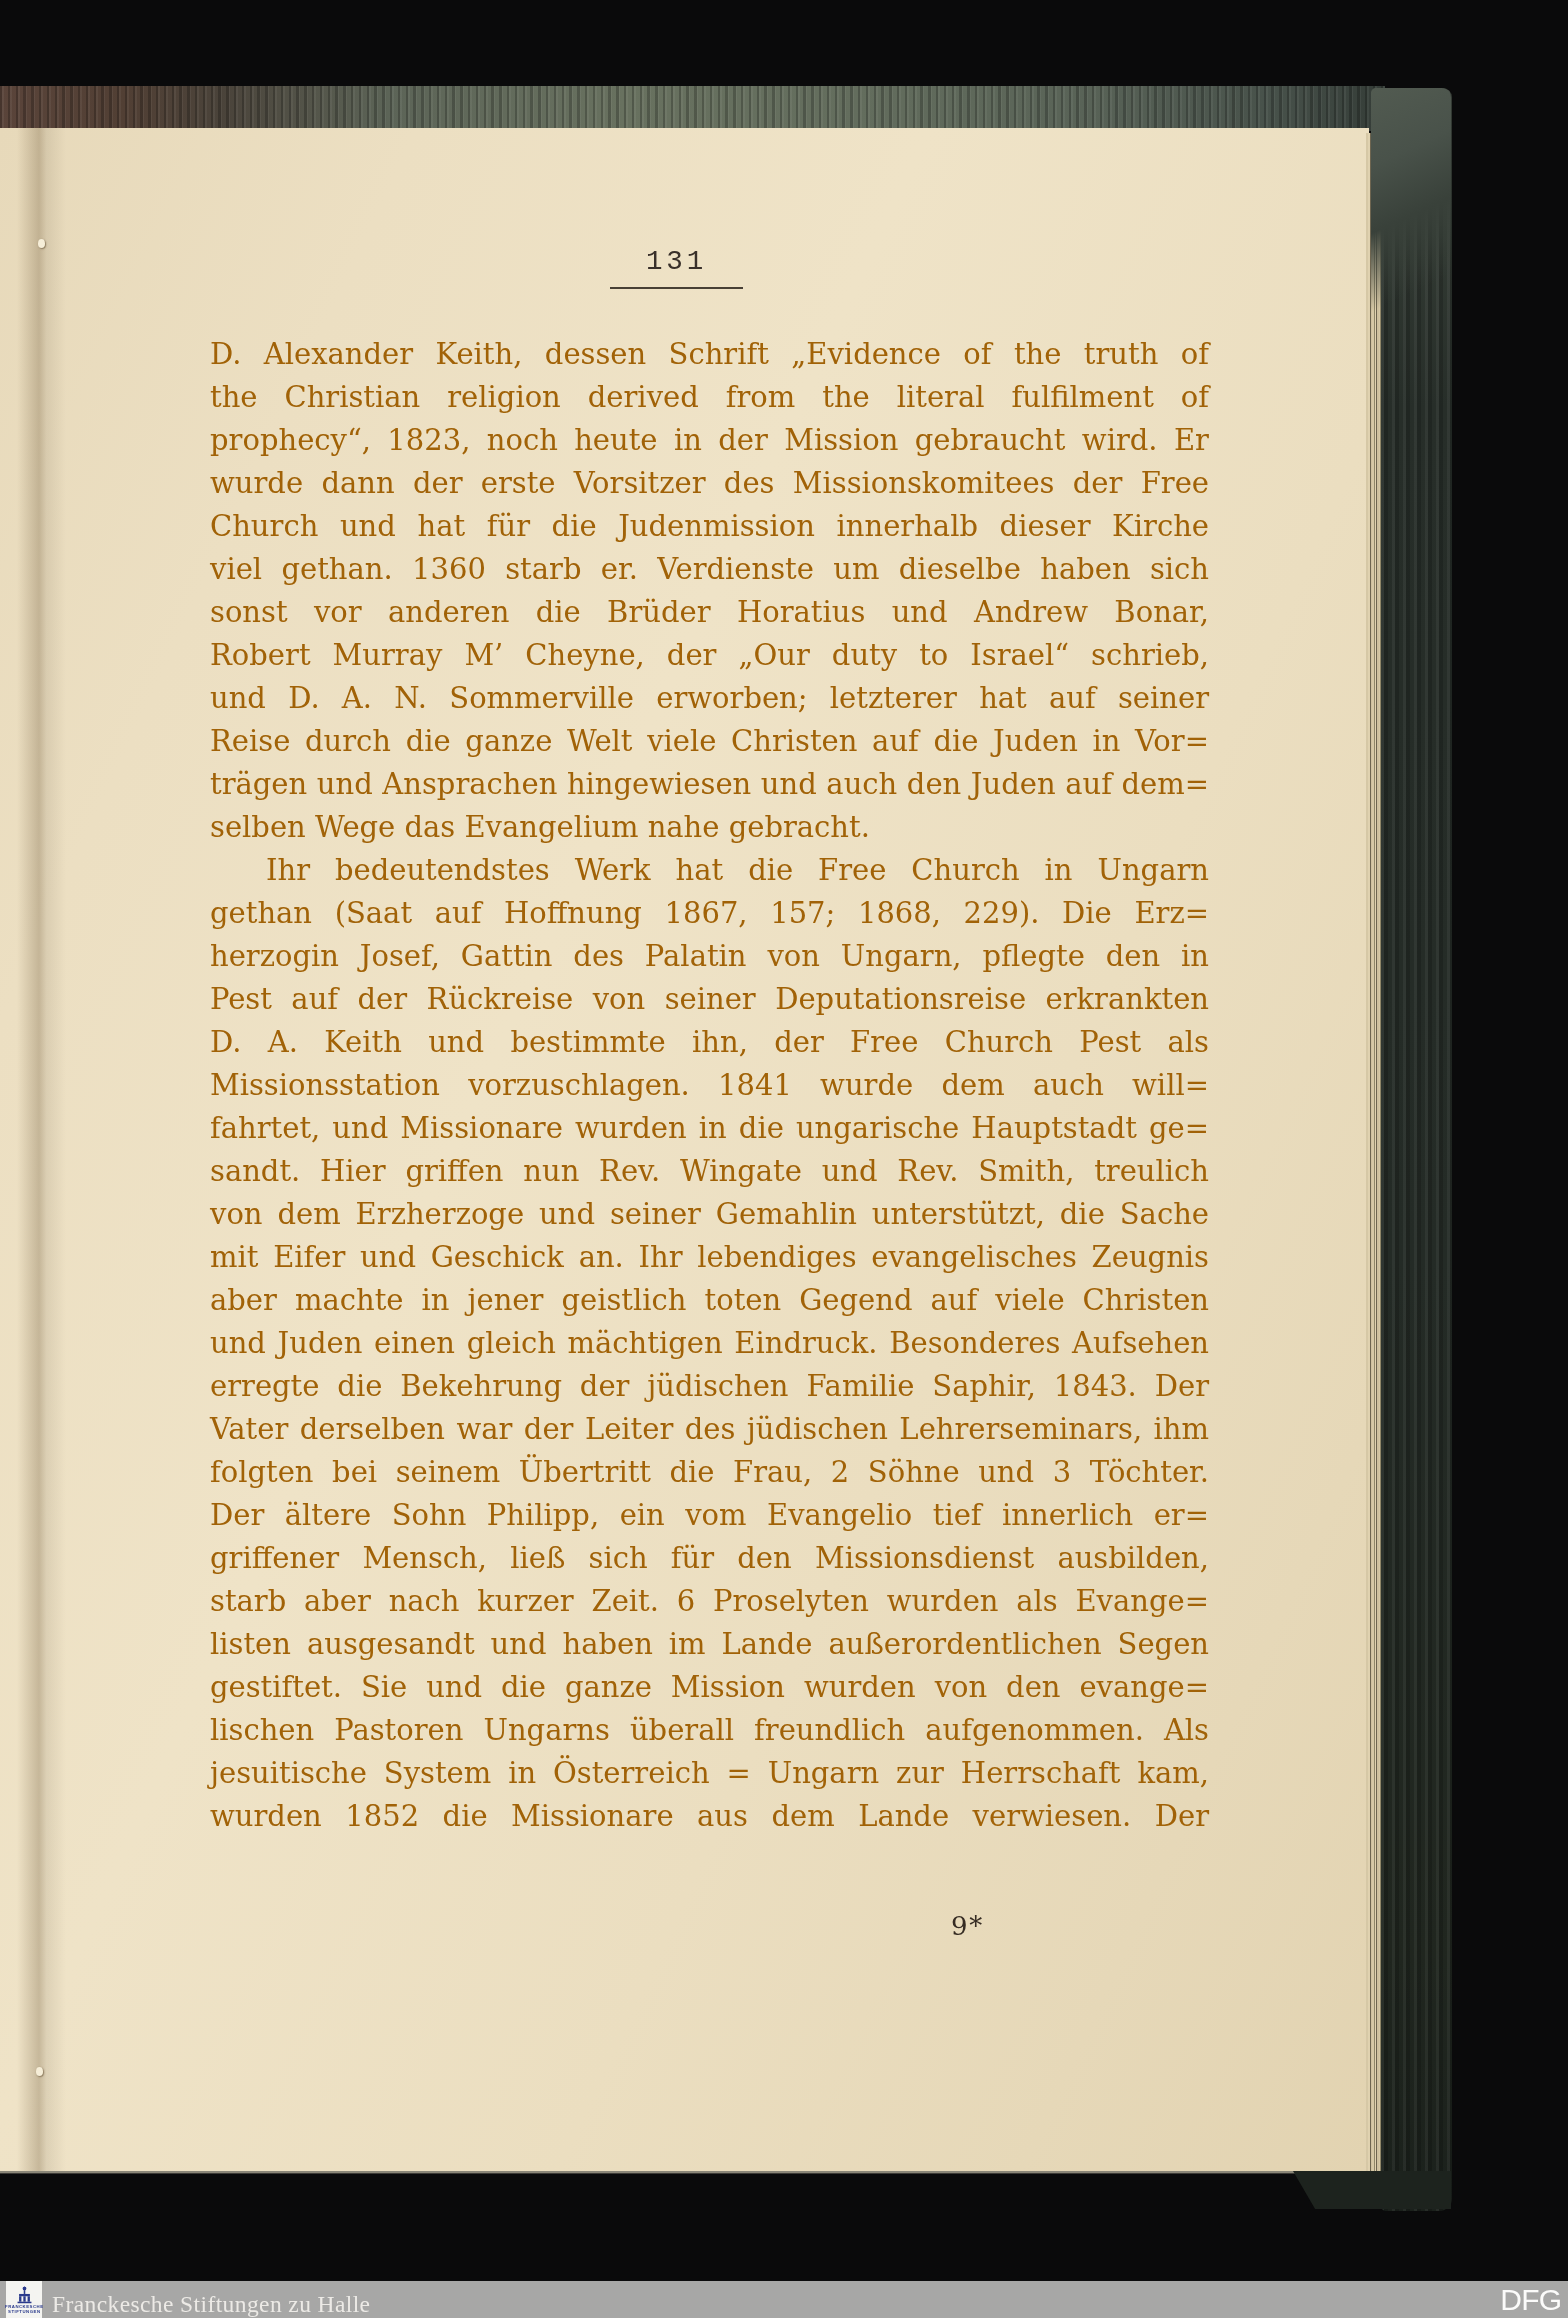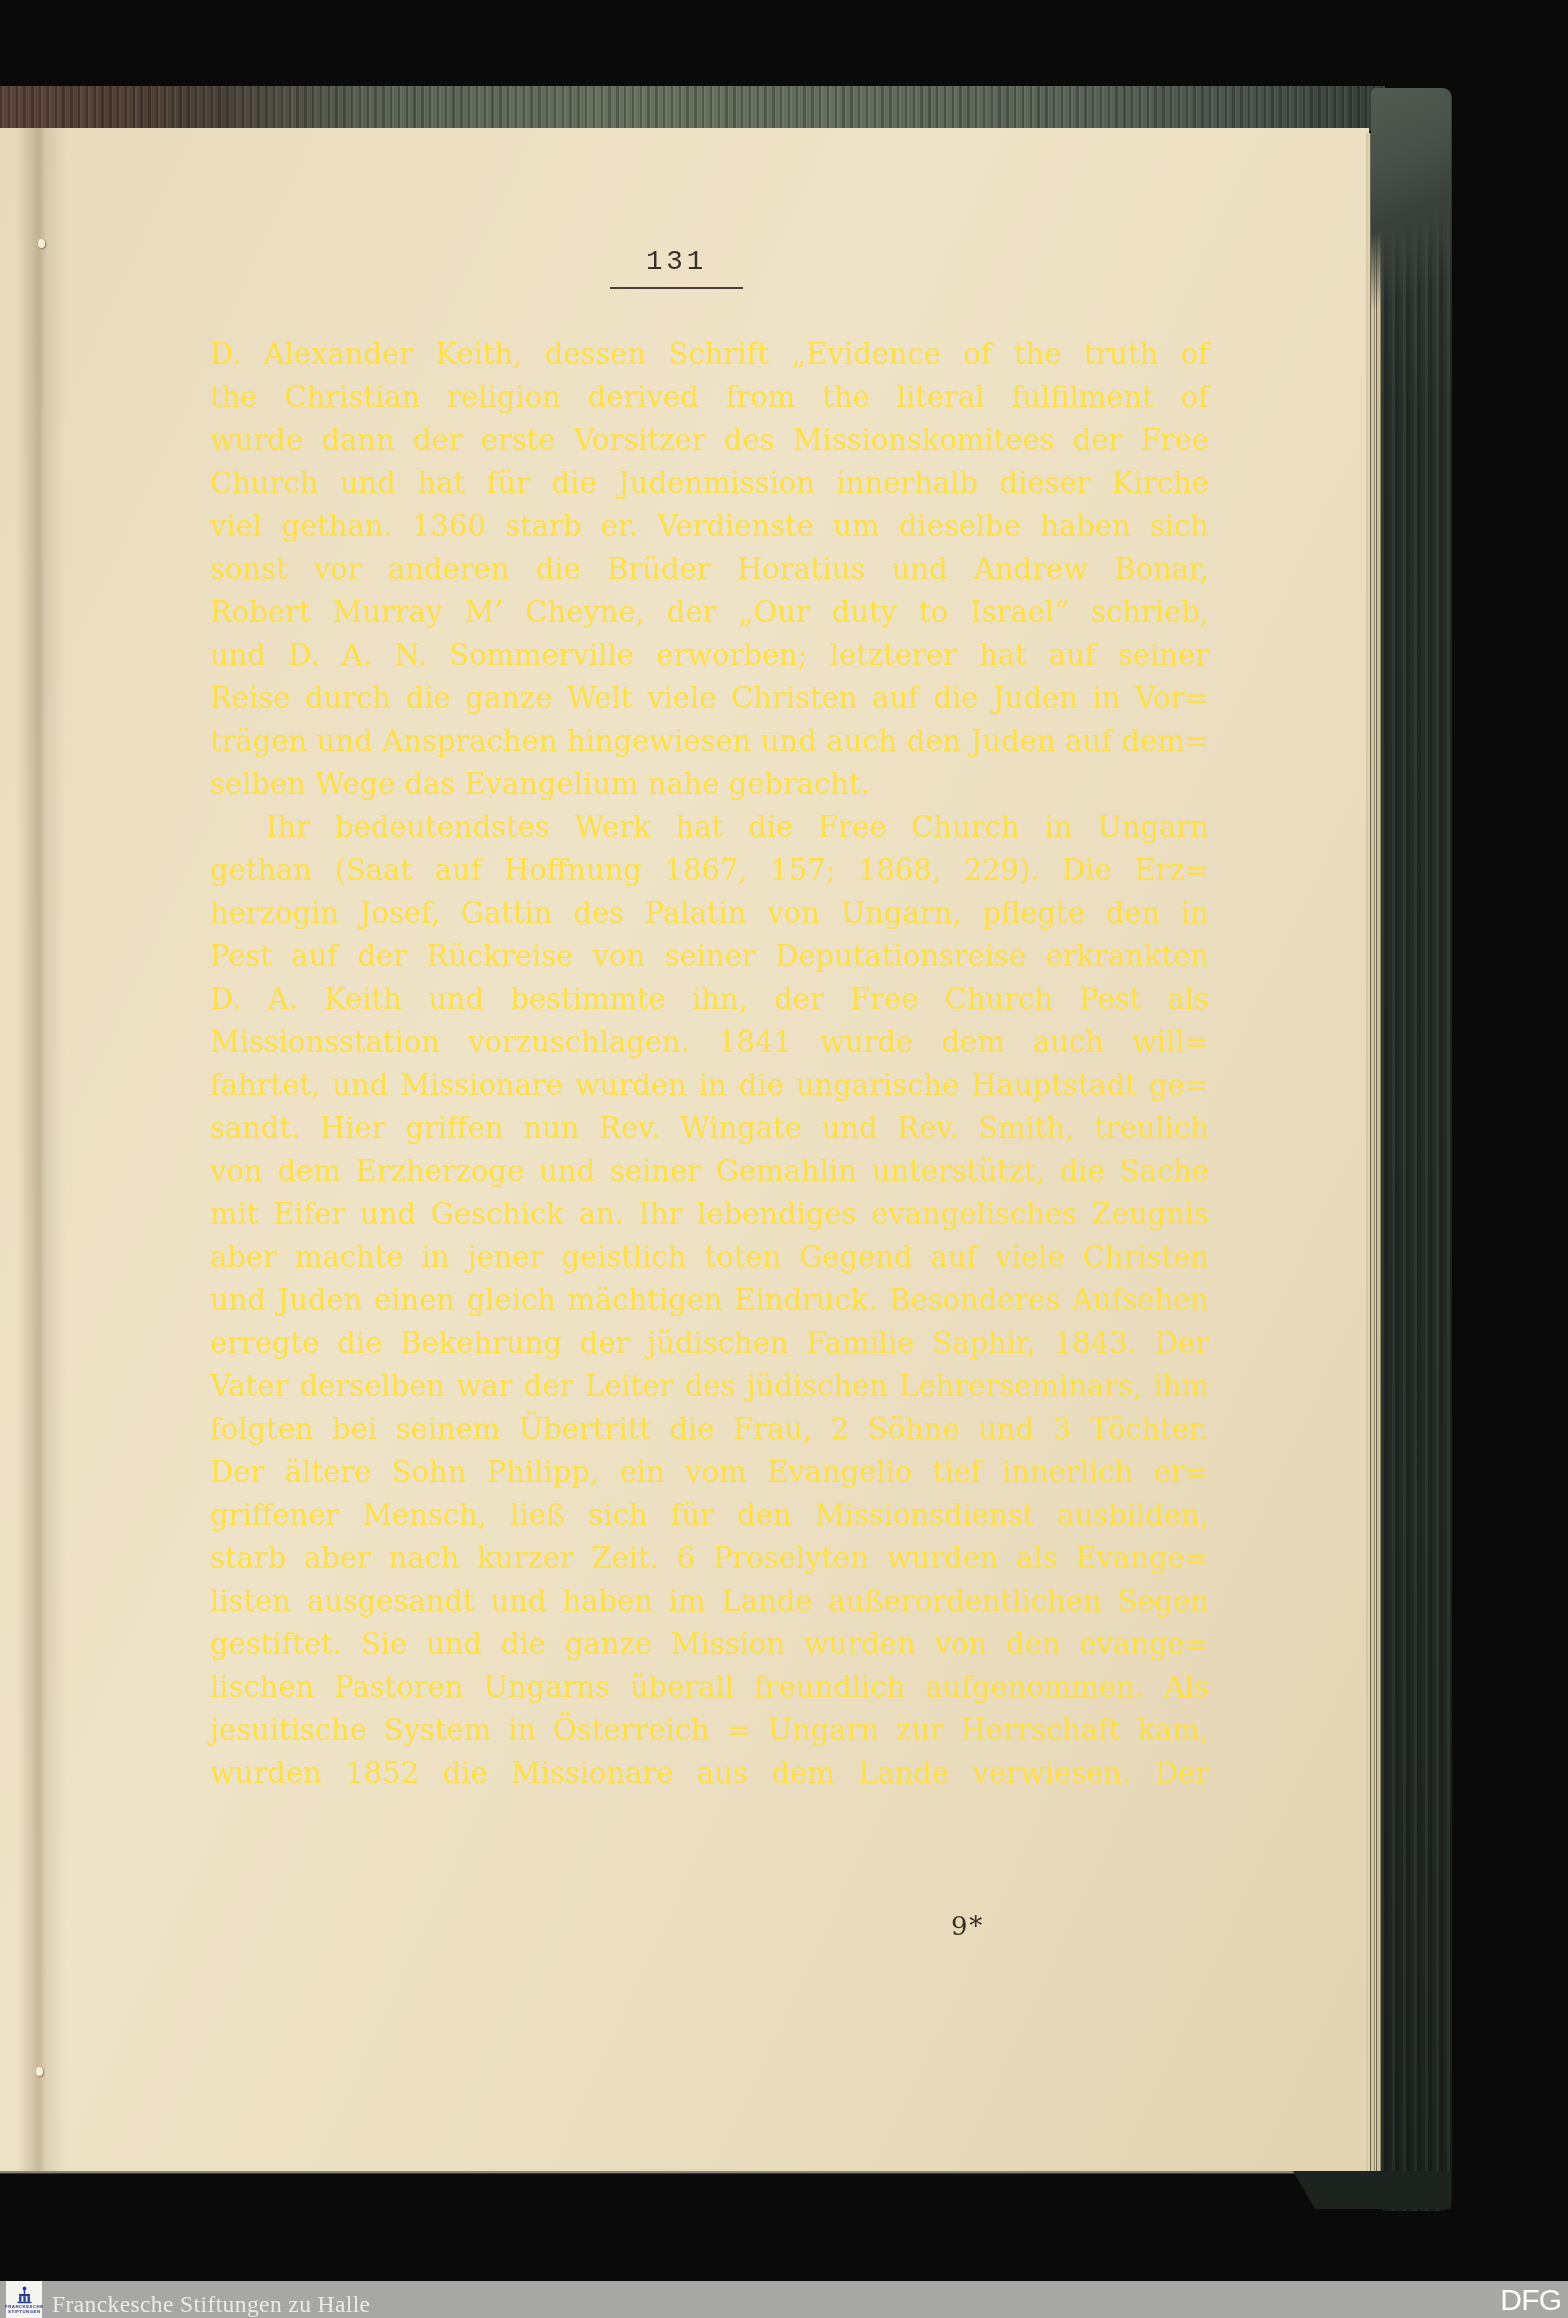--- a/index.html
+++ b/index.html
@@ -48,21 +48,21 @@
     color:#39302a;
     font-family:Liberation Mono, monospace;
   }
   .header-rule {
     position:absolute; left:610px; top:287px; width:133px; height:1.6px;
     background:#484035;
   }
 
   .text-block {
     position:absolute; left:210px; top:333px; width:999px;
-    font-size:29px; line-height:43px; color:#fde047;
+    font-size:29px; line-height:43px; color:#a16207;
   }
   .line { text-align:justify; text-align-last:justify; }
   .line.endline { text-align-last:left; }
   .line.indent { text-indent:56px; }
 
   .custos {
     position:absolute; left:951px; top:1911px;
     font-size:26px; color:#362c23; letter-spacing:1.6px;
   }
 
@@ -133,20 +133,21 @@
   <div class="sew-hole" style="left:38px; top:111px;"></div>
   <div class="sew-hole" style="left:36px; top:1939px;"></div>
 </div>
 
 <div class="page-number">131</div>
 <div class="header-rule"></div>
 
 <div class="text-block">
     <div class="line">D. Alexander Keith, dessen Schrift „Evidence of the truth of</div>
     <div class="line">the Christian religion derived from the literal fulfilment of</div>
+    <div class="line">prophecy“, 1823, noch heute in der Mission gebraucht wird. Er</div>
     <div class="line">wurde dann der erste Vorsitzer des Missionskomitees der Free</div>
     <div class="line">Church und hat für die Judenmission innerhalb dieser Kirche</div>
     <div class="line">viel gethan. 1360 starb er. Verdienste um dieselbe haben sich</div>
     <div class="line">sonst vor anderen die Brüder Horatius und Andrew Bonar,</div>
     <div class="line">Robert Murray M’ Cheyne, der „Our duty to Israel“ schrieb,</div>
     <div class="line">und D. A. N. Sommerville erworben; letzterer hat auf seiner</div>
     <div class="line">Reise durch die ganze Welt viele Christen auf die Juden in Vor=</div>
     <div class="line">trägen und Ansprachen hingewiesen und auch den Juden auf dem=</div>
     <div class="line endline">selben Wege das Evangelium nahe gebracht.</div>
     <div class="line indent">Ihr bedeutendstes Werk hat die Free Church in Ungarn</div>

